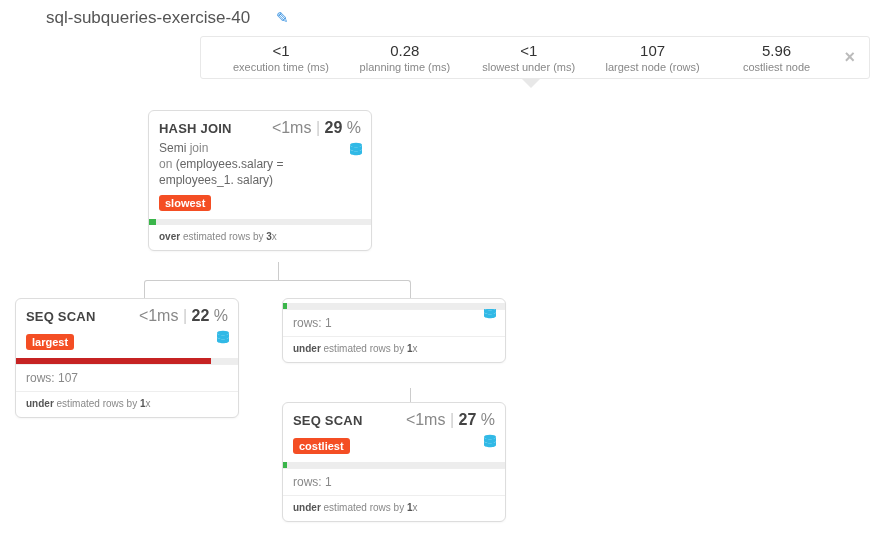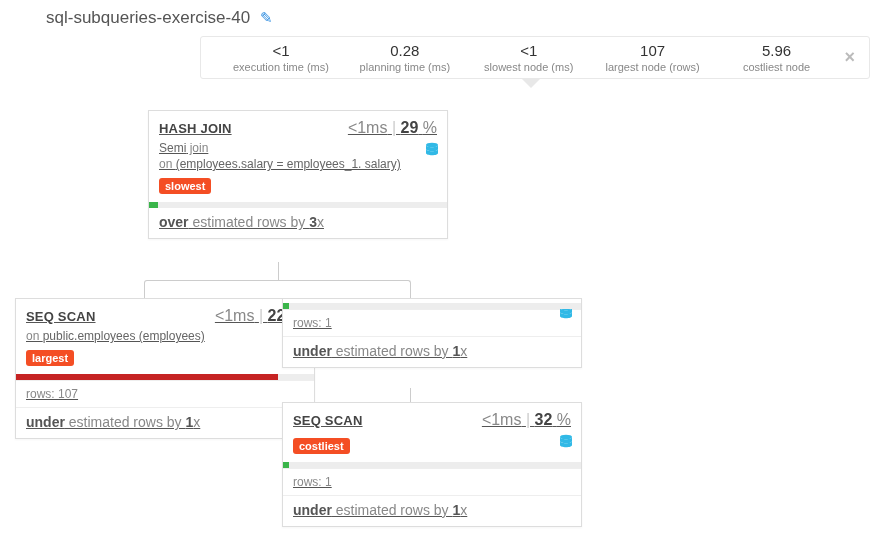--- a/index.html
+++ b/index.html
@@ -11,21 +11,21 @@
     height: 541px;
     position: relative;
     font-size: 13px;
   }
   .title-row {
     position: absolute;
     top: 8px;
     left: 46px;
     display: flex;
     align-items: center;
-    gap: 10px;
+    gap: 26px;
   }
   .title-row h2 {
     font-size: 17px;
     font-weight: 400;
     color: #555;
   }
   .pencil { color: #2f8de0; font-size: 15px; }
   .stats-bar {
     position: absolute;
     top: 36px;
@@ -56,26 +56,25 @@
     position: absolute;
     bottom: -10px;
     left: 320px;
     width: 0; height: 0;
     border-left: 10px solid transparent;
     border-right: 10px solid transparent;
     border-top: 10px solid #e8e8e8;
   }
   .node {
     position: absolute;
-    width: 300px;
+    width: 224px;
     border: 1px solid #ddd;
-    border-radius: 0;
+    border-radius: 6px;
     background: #fff;
     box-shadow: 0 1px 2px rgba(0,0,0,0.04);
-    text-decoration: underline;
   }
   .node-head {
     display: flex;
     justify-content: space-between;
     align-items: baseline;
     padding: 8px 10px 3px 10px;
   }
   .node-title { font-weight: 700; color: #444; font-size: 13px; letter-spacing: 0.2px; }
   .node-meta { font-size: 16px; color: #888; }
   .node-meta .ms { color: #888; }
@@ -114,21 +113,21 @@
   .rows-line {
     padding: 6px 10px;
     border-top: 1px solid #eee;
     border-bottom: 1px solid #eee;
     font-size: 12px;
     color: #888;
     margin: 0 -10px 0 -10px;
   }
   .est-line {
     padding: 6px 10px 8px 10px;
-    font-size: 14px;
+    font-size: 10px;
     color: #888;
     margin: 0 -10px -8px -10px;
   }
   .est-line b, .rows-line b { color: #555; font-weight: 700; }
   .vline { width: 0; border-left: 1px solid #ccc; position: absolute; }
   
   .conn-wrap {
     position: absolute;
     border: 1px solid #ccc;
     border-bottom: none;
@@ -147,21 +146,21 @@
   <div class="stat">
     <div class="val">&lt;1</div>
     <div class="lbl">execution time (ms)</div>
   </div>
   <div class="stat">
     <div class="val">0.28</div>
     <div class="lbl">planning time (ms)</div>
   </div>
   <div class="stat">
     <div class="val">&lt;1</div>
-    <div class="lbl">slowest node (ms)</div>
+    <div class="lbl">slowest under (ms)</div>
   </div>
   <div class="stat">
     <div class="val">107</div>
     <div class="lbl">largest node (rows)</div>
   </div>
   <div class="stat">
     <div class="val">5.96</div>
     <div class="lbl">costliest node</div>
   </div>
   <div class="close-x">×</div>
@@ -218,21 +217,20 @@
   <div class="node-body">
     <span class="db-icon">
       <svg width="14" height="15" viewBox="0 0 14 15">
           <g fill="#31b9e6">
             <ellipse cx="7" cy="3" rx="6" ry="2.3"></ellipse>
             <path d="M1 3v4c0 1.3 2.7 2.3 6 2.3s6-1 6-2.3V3c0 1.3-2.7 2.3-6 2.3S1 4.3 1 3z"></path>
             <path d="M1 7v4c0 1.3 2.7 2.3 6 2.3s6-1 6-2.3V7c0 1.3-2.7 2.3-6 2.3S1 8.3 1 7z"></path>
           </g>
         </svg>
     </span>
-    <div class="desc"><span>on </span><span class="st">public.employees (employees)</span></div>
     <span class="tag">largest</span>
     <div class="progress">
       <div class="progress-track">
           <div class="progress-fill" style="width:88%; background:#c62323;"></div>
         </div>
     </div>
     <div class="rows-line"><span>rows: </span><span>107</span></div>
     <div class="est-line"><b>under</b><span> estimated rows by </span><b>1</b><span>x</span></div>
   </div>
 </div>
@@ -257,21 +255,21 @@
     <div class="est-line"><b>under</b><span> estimated rows by </span><b>1</b><span>x</span></div>
   </div>
 </div>
 
 <div class="node" style="left:282px; top:402px;">
   <div class="node-head">
     <span class="node-title">SEQ SCAN</span>
     <span class="node-meta">
       <span class="ms">&lt;1ms</span>
       <span class="bar"> | </span>
-      <span class="pct">32</span>
+      <span class="pct">27</span>
       <span> %</span>
     </span>
   </div>
   <div class="node-body">
     <span class="db-icon">
       <svg width="14" height="15" viewBox="0 0 14 15">
           <g fill="#31b9e6">
             <ellipse cx="7" cy="3" rx="6" ry="2.3"></ellipse>
             <path d="M1 3v4c0 1.3 2.7 2.3 6 2.3s6-1 6-2.3V3c0 1.3-2.7 2.3-6 2.3S1 4.3 1 3z"></path>
             <path d="M1 7v4c0 1.3 2.7 2.3 6 2.3s6-1 6-2.3V7c0 1.3-2.7 2.3-6 2.3S1 8.3 1 7z"></path>

